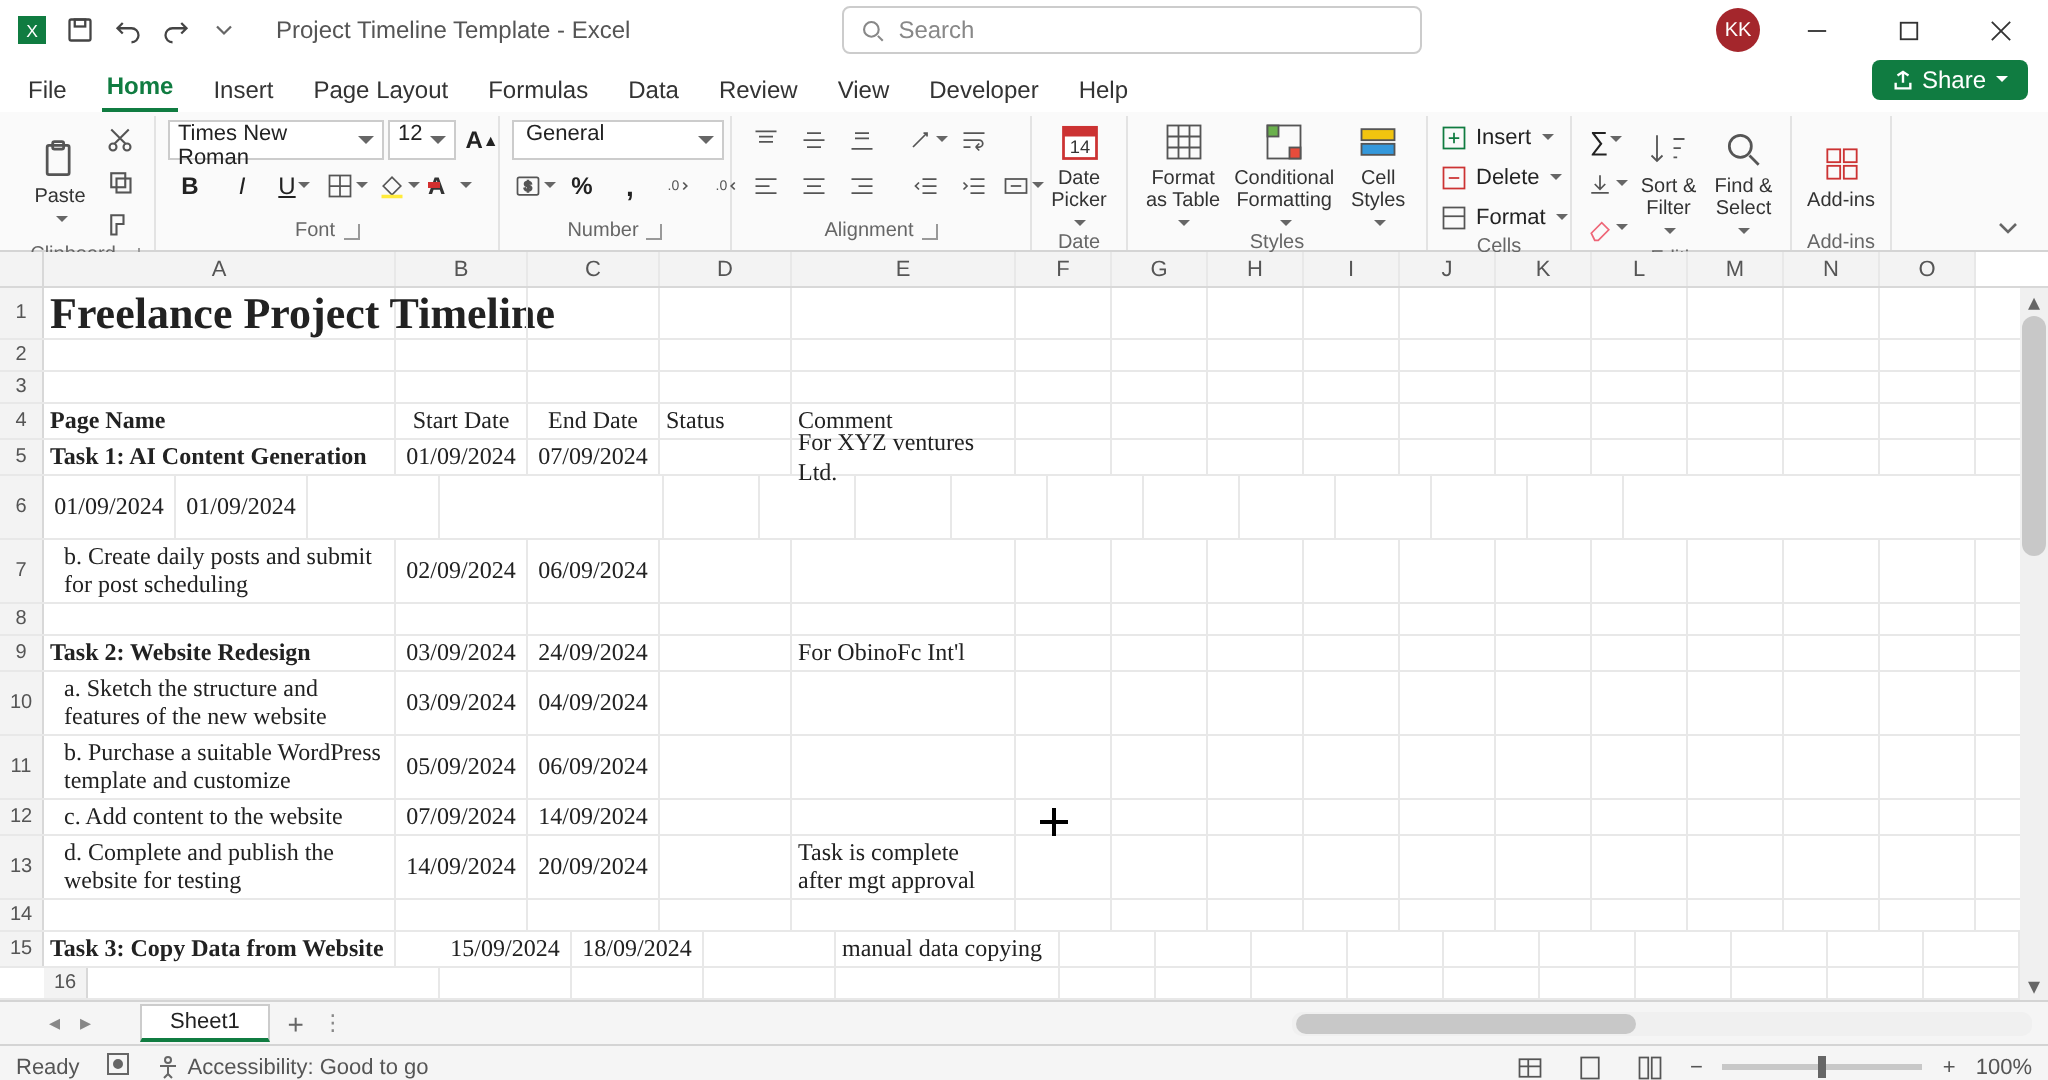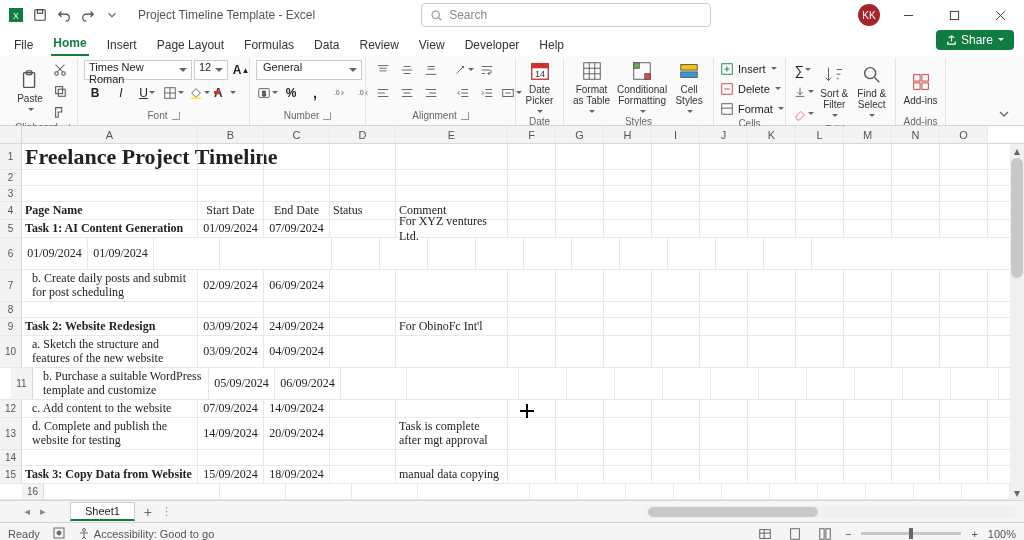--- a/index.html
+++ b/index.html
@@ -708,21 +708,21 @@
         <div class="cell" style="width: 48px;"></div>
         <div class="cell" style="width: 48px;"></div>
         <div class="cell" style="width: 48px;"></div>
         <div class="cell" style="width: 48px;"></div>
         <div class="cell" style="width: 48px;"></div>
         <div class="cell" style="width: 48px;"></div>
         <div class="cell" style="width: 48px;"></div>
         <div class="cell" style="width: 48px;"></div>
         <div class="cell" style="width: 48px;"></div>
       </div>
-      <div class="grow" style="height: 32px; justify-content: center;">
+      <div class="grow" style="height: 32px;">
         <div class="row-hdr">11</div>
         <div class="cell colA wrap" style="width: 176px; padding-left: 10px;">b. Purchase a suitable WordPress template and customize</div>
         <div class="cell colB" style="width: 66px;">05/09/2024</div>
         <div class="cell colC" style="width: 66px;">06/09/2024</div>
         <div class="cell colD" style="width: 66px;"></div>
         <div class="cell colE wrap" style="width: 112px;"></div>
         <div class="cell" style="width: 48px;"></div>
         <div class="cell" style="width: 48px;"></div>
         <div class="cell" style="width: 48px;"></div>
         <div class="cell" style="width: 48px;"></div>
@@ -783,21 +783,21 @@
         <div class="cell" style="width: 48px;"></div>
         <div class="cell" style="width: 48px;"></div>
         <div class="cell" style="width: 48px;"></div>
         <div class="cell" style="width: 48px;"></div>
         <div class="cell" style="width: 48px;"></div>
         <div class="cell" style="width: 48px;"></div>
       </div>
       <div class="grow" style="height: 18px;">
         <div class="row-hdr">15</div>
         <div class="cell colA bold" style="width: 176px;">Task 3: Copy Data from Website</div>
-        <div class="cell colB" style="width: 66px;">15/09/2024</div>
+        <div class="cell colB" style="width: 66px; margin-left: 22px;">15/09/2024</div>
         <div class="cell colC" style="width: 66px;">18/09/2024</div>
         <div class="cell colD" style="width: 66px;"></div>
         <div class="cell colE" style="width: 112px;">manual data copying</div>
         <div class="cell" style="width: 48px;"></div>
         <div class="cell" style="width: 48px;"></div>
         <div class="cell" style="width: 48px;"></div>
         <div class="cell" style="width: 48px;"></div>
         <div class="cell" style="width: 48px;"></div>
         <div class="cell" style="width: 48px;"></div>
         <div class="cell" style="width: 48px;"></div>

